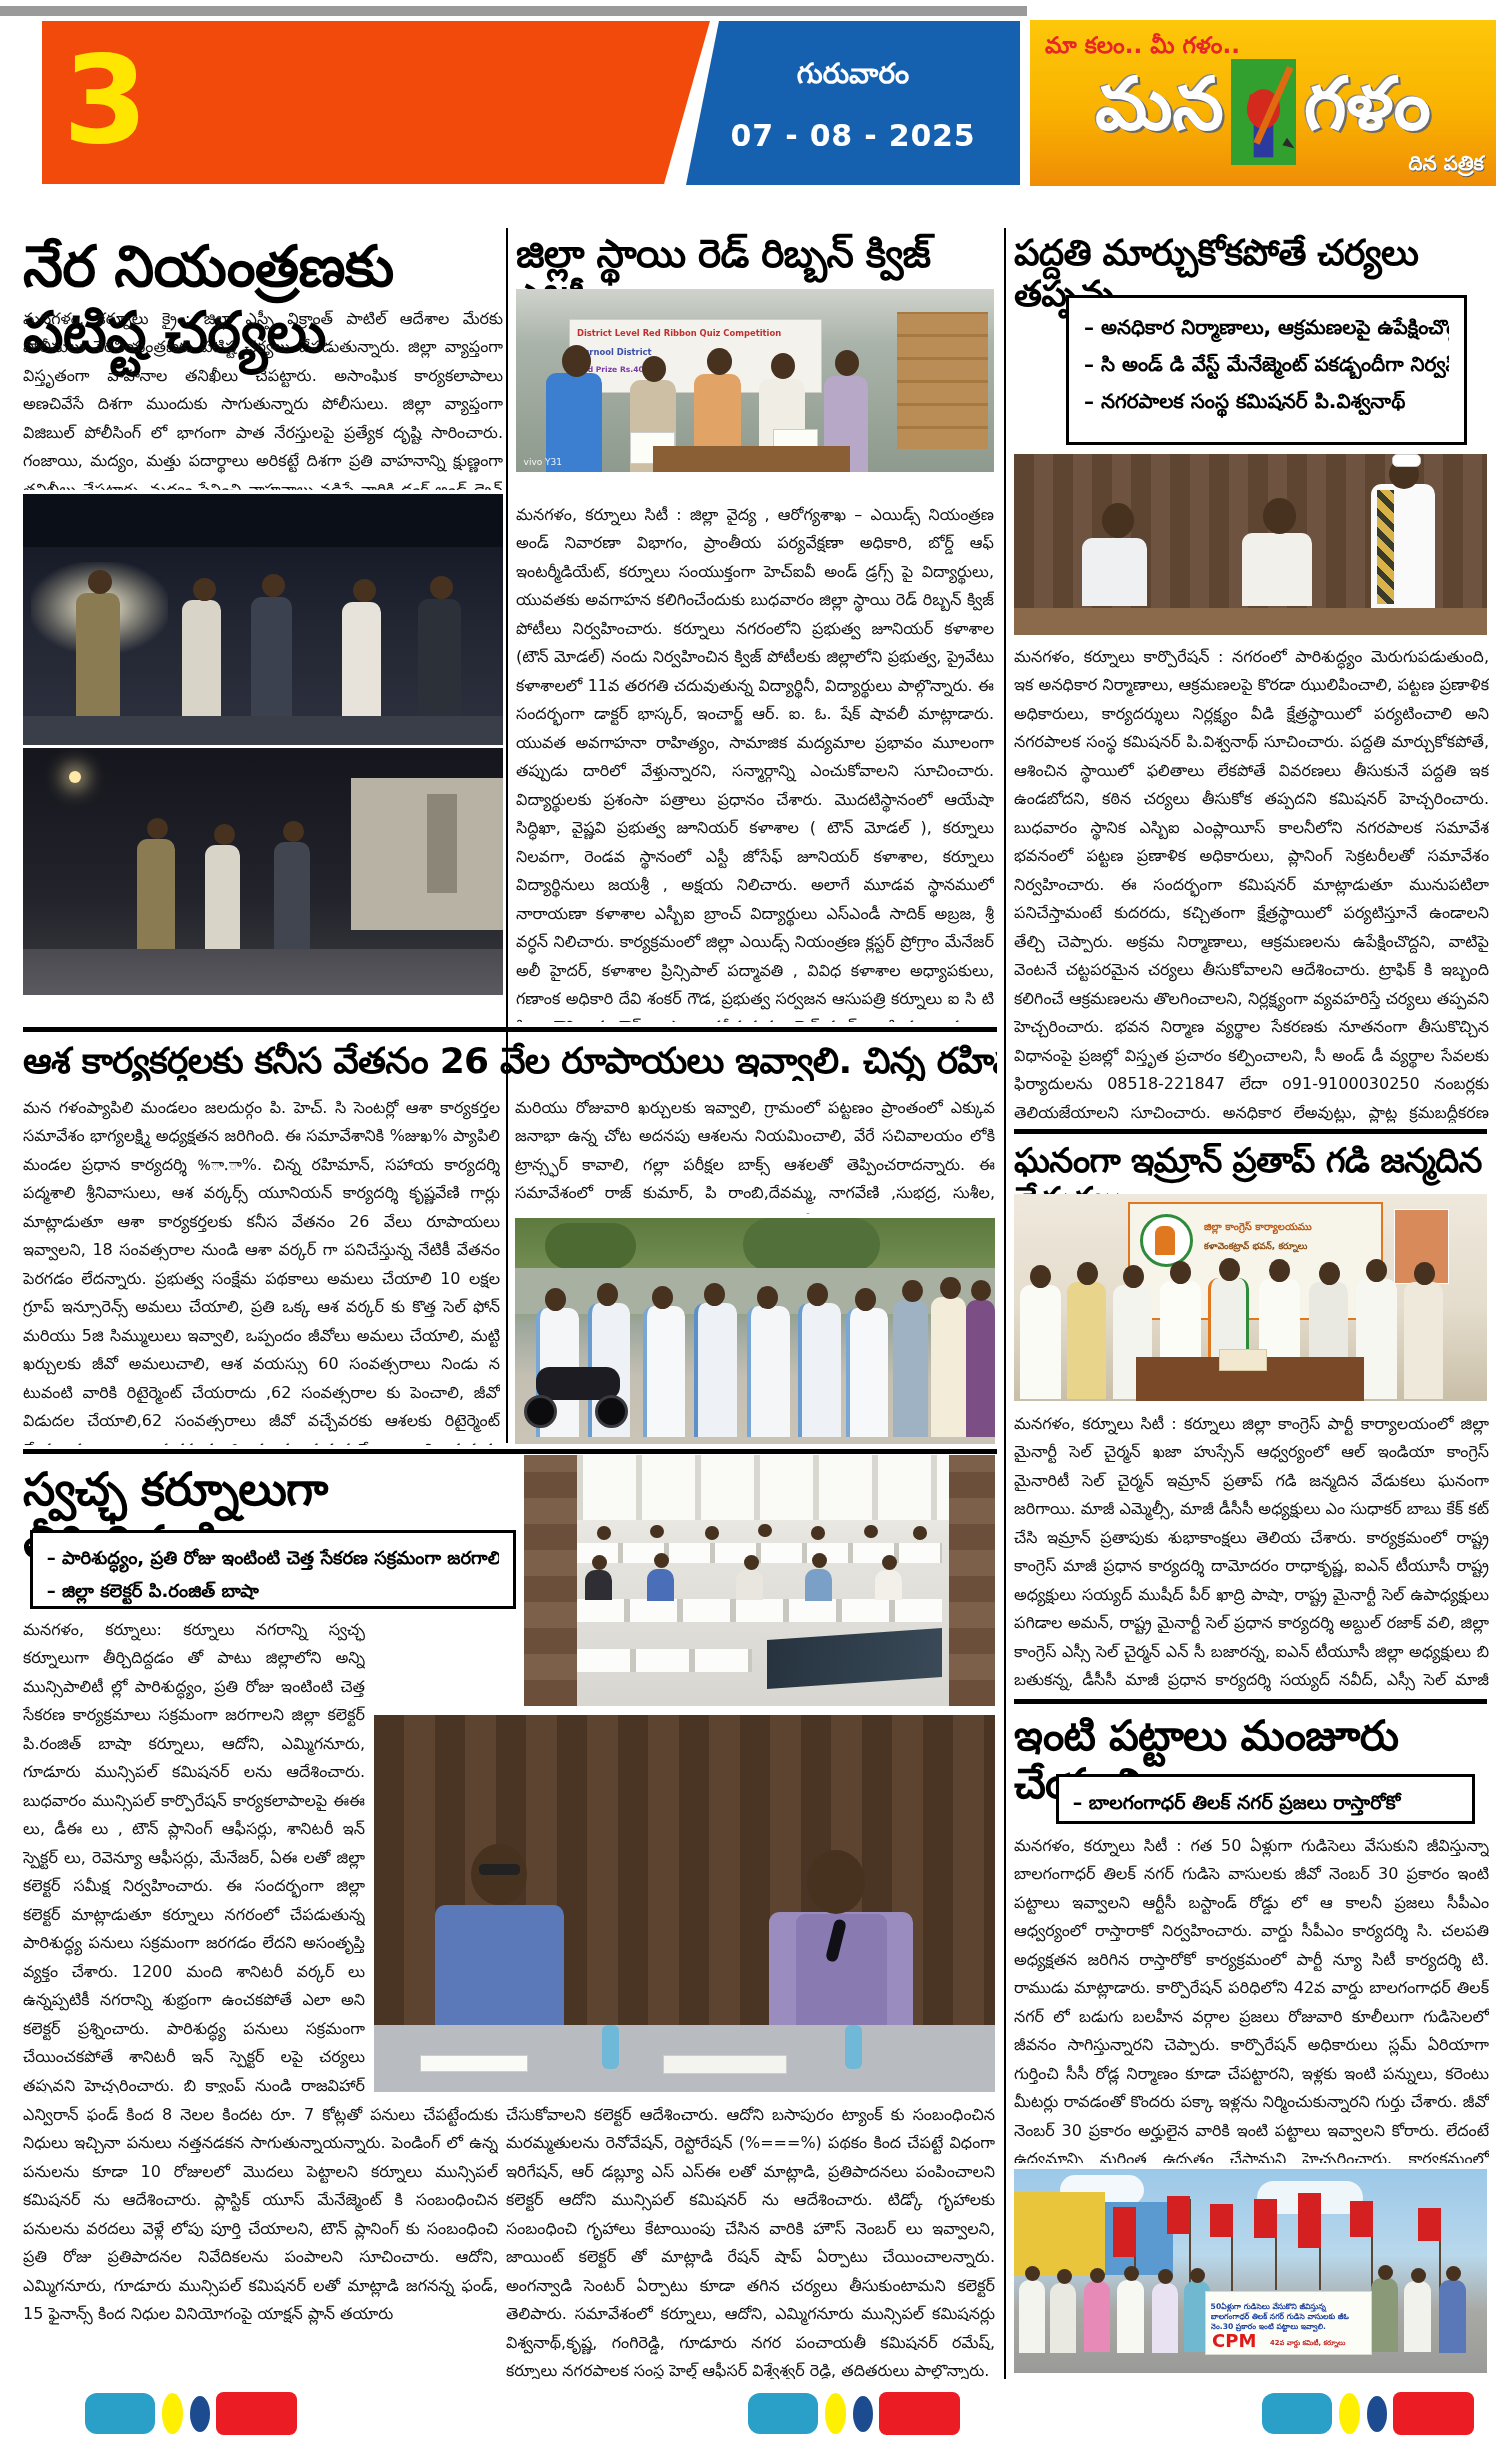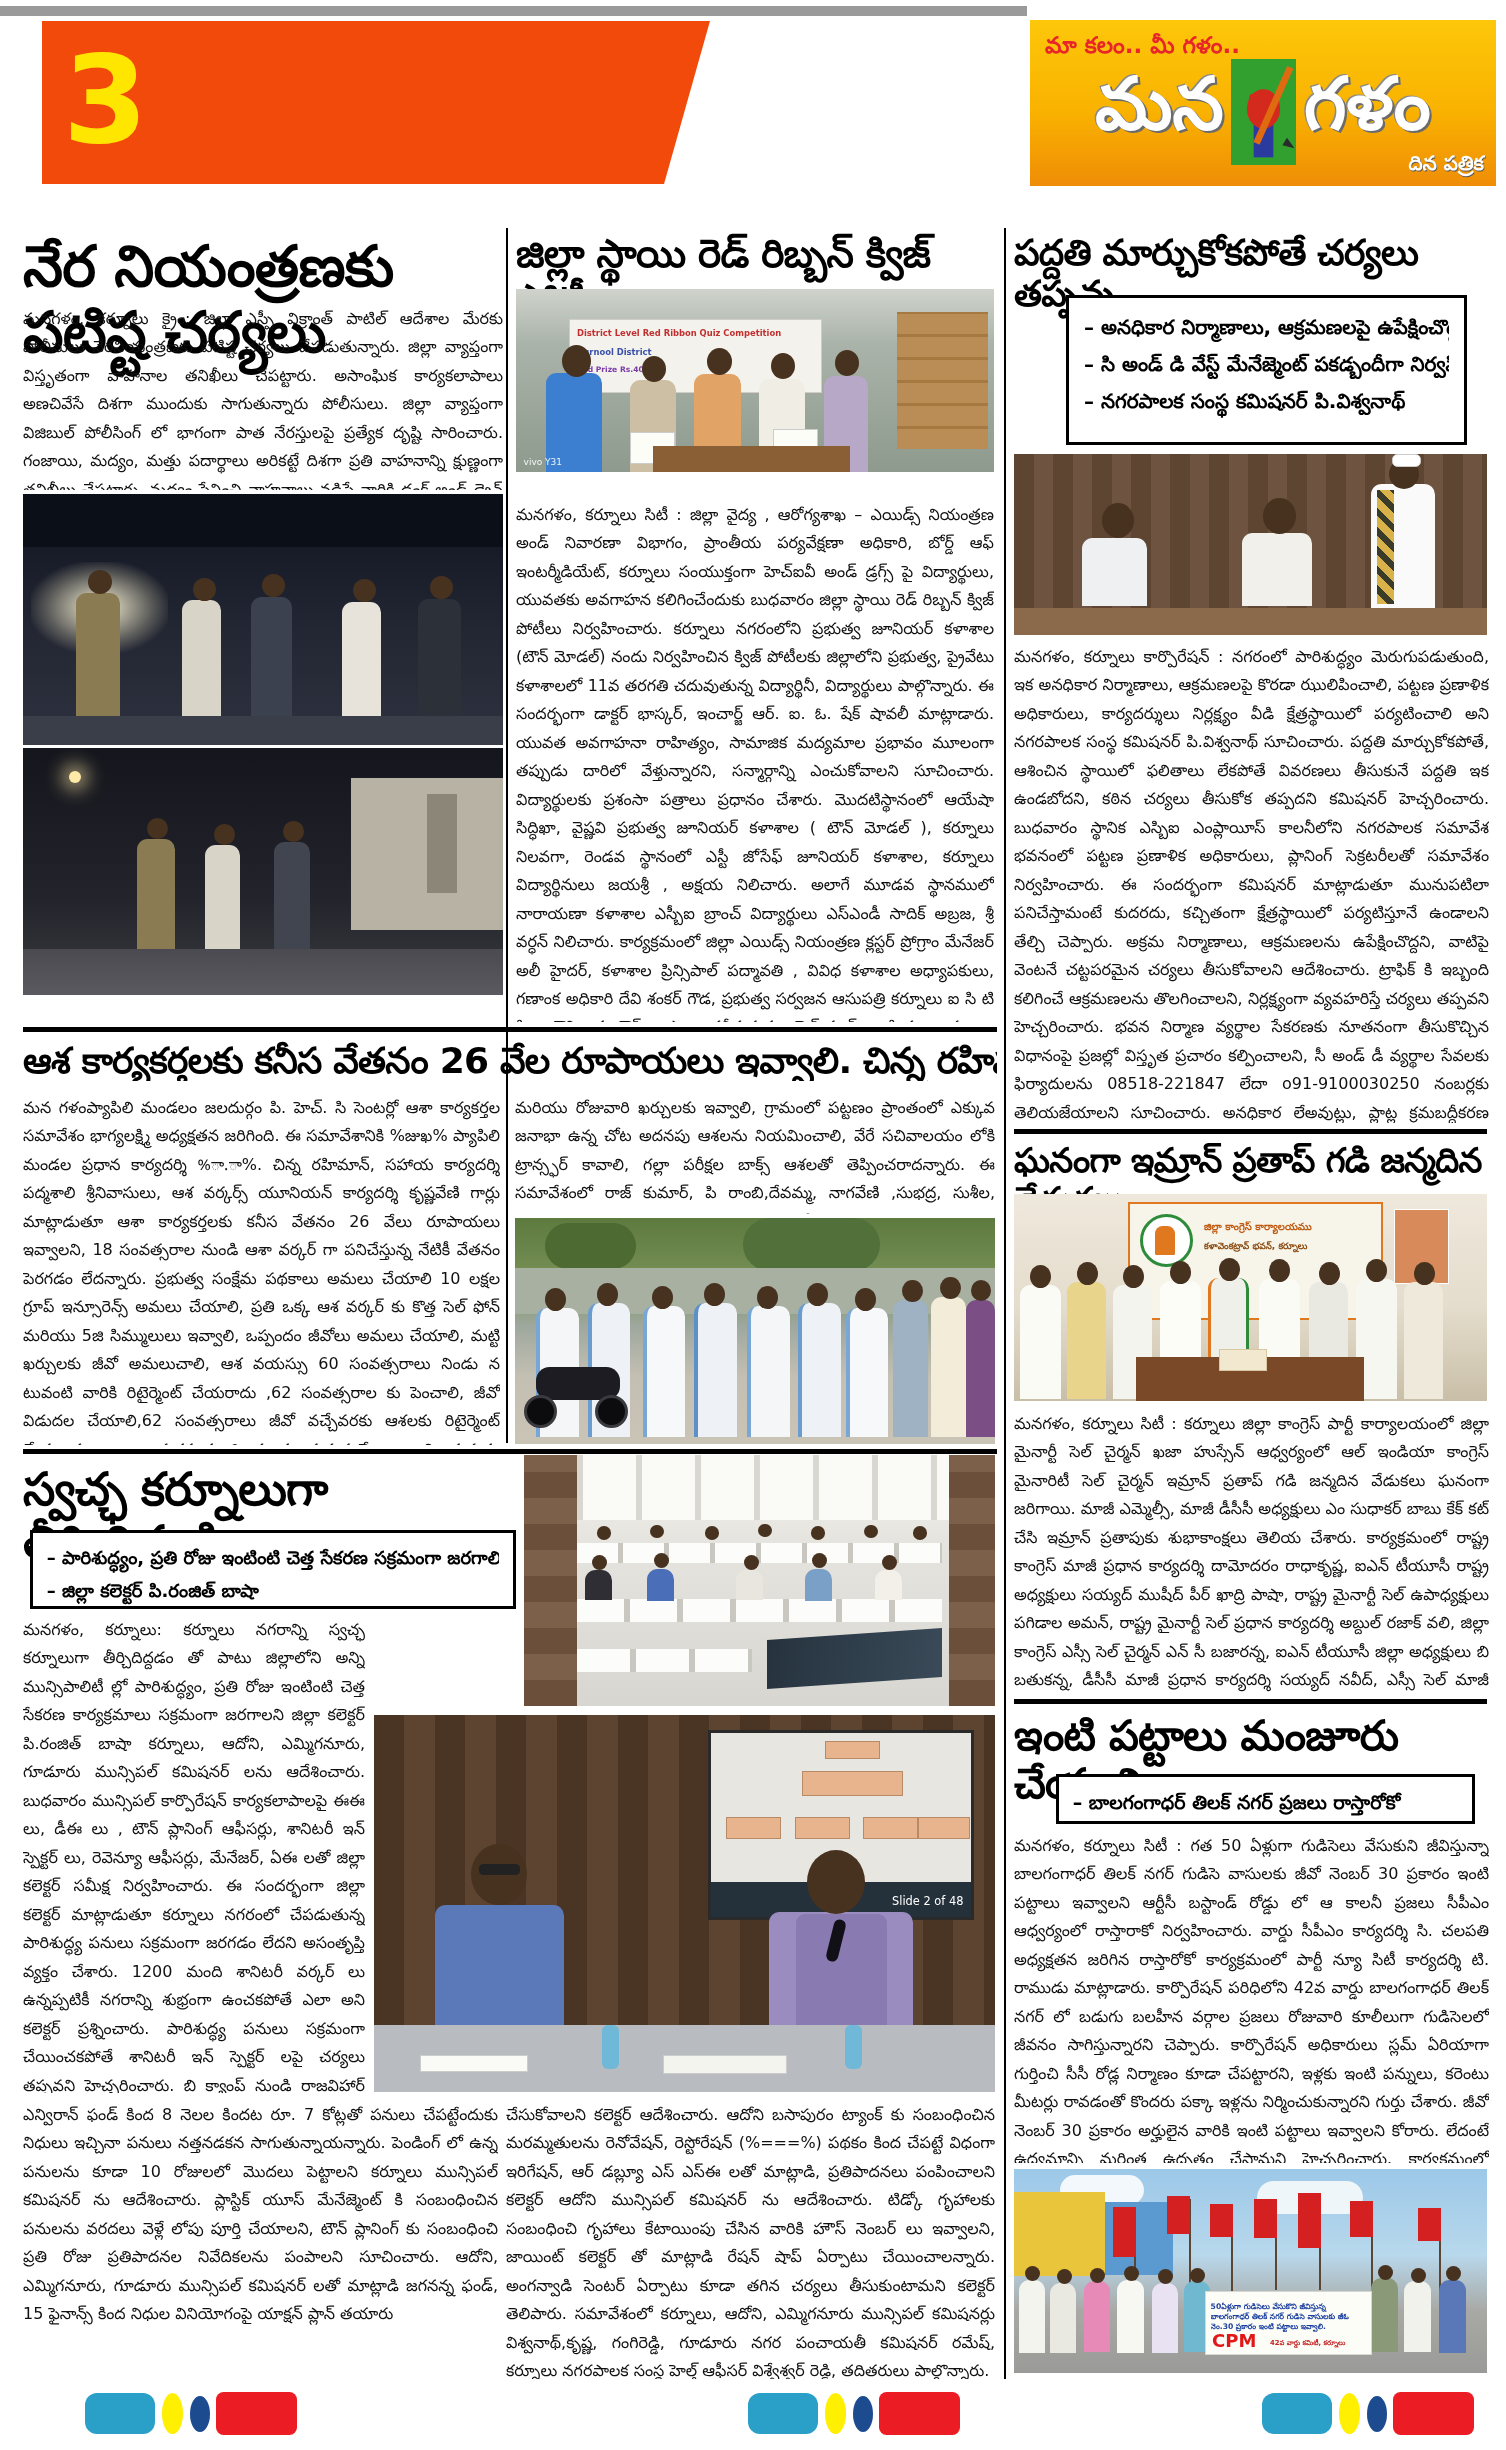--- a/index.html
+++ b/index.html
@@ -27,20 +27,24 @@
 <div id="page">
 
   <div class="abs" style="left:0;top:8;width:1027px;height:10px;background:#9a9a9a;top:6px;"></div>
 
   <div class="abs" style="left:0;top:0;width:1507px;height:190px;">
 
     <div class="abs" style="left:42px;top:21px;width:668px;height:163px;background:#f24a0a;clip-path:polygon(0 0,100% 0,calc(100% - 46px) 100%,0 100%);">
       <div class="abs" style="left:21px;top:6px;font-size:122px;font-weight:bold;color:#ffe600;line-height:1.2;">3</div>
     </div>
 
+    <div class="abs" style="left:686px;top:21px;width:334px;height:164px;background:#1660b0;clip-path:polygon(33px 0,100% 0,100% 100%,0 100%);text-align:center;color:#fff;">
+      <div style="margin-top:36px;font-size:28px;font-weight:bold;">గురువారం</div>
+      <div style="margin-top:21px;font-size:30px;font-weight:bold;letter-spacing:0.8px;">07 - 08 - 2025</div>
+    </div>
 
     <div class="abs" style="left:1030px;top:20px;width:466px;height:166px;background:linear-gradient(180deg,#fdc70a 0%,#f9b200 55%,#ef8d06 100%);">
       <div class="abs" style="left:15px;top:12px;font-size:23px;font-weight:bold;color:#e8262a;">మా కలం.. మీ గళం..</div>
       <div class="abs" style="left:0;top:39px;width:100%;display:flex;align-items:center;justify-content:center;gap:7.6px;">
         <span style="font-size:73px;font-weight:bold;color:#ffffff;text-shadow:2.3px 2.3px 0 #6b6b6b,-1.5px -1.5px 0 #8a8a8a;">మన</span>
         <span style="display:inline-block;width:65px;height:106px;background:#31a02e;position:relative;">
           <svg width="65" height="106" viewBox="0 0 86 140" style="position:absolute;left:0;top:0;">
             <rect x="30" y="78" width="26" height="52" fill="#2b3a9e"></rect>
             <ellipse cx="43" cy="66" rx="22" ry="26" fill="#d42a1e"></ellipse>
             <rect x="24" y="46" width="10" height="26" rx="5" fill="#d42a1e"></rect>
@@ -246,30 +250,20 @@
       <span class="torso" style="left:298px;top:50px;width:27px;height:30px;background:#f2f0e8;"></span>
         <span class="head" style="left:305px;top:35px;width:15px;height:15px;"></span>
       <span class="s" style="left:190px;top:114px;width:175px;height:49px;background:linear-gradient(100deg,#26333f 0%,#3a4a58 100%);transform:skewY(-4deg);"></span>
       <span class="s" style="left:0;top:129px;width:175px;height:23px;background:repeating-linear-gradient(90deg,#fcfcfa 0 53px,#c8c8c0 53px 59px);"></span>
     </span>
   </div>
 
   <div class="body-text" style="left:23px;top:1616px;width:342px;height:477px;">మనగళం, కర్నూలు:  కర్నూలు నగరాన్ని స్వచ్ఛ కర్నూలుగా తీర్చిదిద్దడం తో పాటు జిల్లాలోని అన్ని మున్సిపాలిటీ ల్లో పారిశుద్ధ్యం, ప్రతి రోజు ఇంటింటి చెత్త సేకరణ కార్యక్రమాలు సక్రమంగా జరగాలని జిల్లా కలెక్టర్ పి.రంజిత్ బాషా కర్నూలు, ఆదోని, ఎమ్మిగనూరు, గూడూరు మున్సిపల్ కమిషనర్ లను ఆదేశించారు. బుధవారం మున్సిపల్ కార్పొరేషన్ కార్యకలాపాలపై ఈఈ లు, డీఈ లు , టౌన్ ప్లానింగ్ ఆఫీసర్లు, శానిటరీ ఇన్ స్పెక్టర్ లు, రెవెన్యూ ఆఫీసర్లు, మేనేజర్, ఏఈ లతో జిల్లా కలెక్టర్ సమీక్ష నిర్వహించారు. ఈ సందర్భంగా జిల్లా కలెక్టర్ మాట్లాడుతూ కర్నూలు నగరంలో చేపడుతున్న పారిశుద్ధ్య పనులు సక్రమంగా జరగడం లేదని అసంతృప్తి వ్యక్తం చేశారు. 1200 మంది శానిటరీ వర్కర్ లు ఉన్నప్పటికీ నగరాన్ని శుభ్రంగా ఉంచకపోతే ఎలా అని కలెక్టర్ ప్రశ్నించారు. పారిశుద్ధ్య పనులు సక్రమంగా చేయించకపోతే శానిటరీ ఇన్ స్పెక్టర్ లపై చర్యలు తప్పవని హెచ్చరించారు. బి క్యాంప్ నుండి రాజవిహార్ వరకు రోడ్ శుభ్రంగా లేదని పలు మార్లు చెప్పినప్పటికీ మార్పు రాలేదని, సంబంధిత శానిటరీ ఇన్ స్పెక్టర్ లపై చర్యలు తీసుకోవాలని కలెక్టర్ కర్నూలు మున్సిపల్ కమిషనర్ ను ఆదేశించారు. అదే విధంగా ప్రజారోగ్య అధికారికి షోకాజ్ నోటీసు ఇవ్వాలన్నారు. తాగునీటి సమస్య తలెత్తకుండా చర్యలు తీసుకోవాలని సూచించారు. కర్నూలు నగర సుందరీకరణలో భాగంగా బి క్యాంప్ నుండి బస్ స్టాండ్ వరకు ఉన్న డివైడర్ లకు ఆకర్షణీయంగా పెయింటింగ్ వేయించాలని కలెక్టర్ కర్నూలు మున్సిపల్ కమిషనర్ ను ఆదేశించారు.</div>
 
   <div class="photo" style="left:374px;top:1715px;width:621px;height:377px;background:repeating-linear-gradient(90deg,#4a3423 0 30px,#5c4430 30px 61px);">
-    <span class="s" style="left:334px;top:15px;width:266px;height:190px;background:#e8e6e0;border:3px solid #2a2a2a;box-sizing:border-box;">
-      <span class="s" style="left:114px;top:7.6px;width:53px;height:16.7px;background:#e8b48e;border:0.8px solid #b88a66;"></span>
-      <span class="s" style="left:91px;top:38px;width:99px;height:23px;background:#e8b48e;border:0.8px solid #b88a66;"></span>
-      <span class="s" style="left:15px;top:84px;width:53px;height:20px;background:#e8b48e;border:0.8px solid #b88a66;"></span>
-      <span class="s" style="left:84px;top:84px;width:53px;height:20px;background:#e8b48e;border:0.8px solid #b88a66;"></span>
-      <span class="s" style="left:152px;top:84px;width:53px;height:20px;background:#e8b48e;border:0.8px solid #b88a66;"></span>
-      <span class="s" style="left:207px;top:84px;width:50px;height:20px;background:#e8b48e;border:0.8px solid #b88a66;"></span>
-      <span class="s" style="left:0;bottom:0;width:100%;height:35px;background:#24303a;"></span>
-      <span class="s" style="right:7.6px;bottom:9px;font-size:11.4px;color:#ffffff;">Slide 2 of 48</span>
-    </span>
     <span class="s" style="left:0;top:0;width:100%;height:100%;">
       <span class="torso" style="left:61px;top:190px;width:129px;height:122px;background:#5b79b8;"></span>
       <span class="head" style="left:97px;top:129px;width:56px;height:61px;"></span>
       <span class="s" style="left:105px;top:149px;width:41px;height:10.6px;background:#222;border-radius:4.6px;"></span>
       <span class="torso" style="left:395px;top:197px;width:144px;height:114px;background:#9b8cc0;"></span>
       <span class="s" style="left:422px;top:199px;width:91px;height:112px;background:#8a7ab2;border-radius:9px 9px 0 0;"></span>
       <span class="head" style="left:433px;top:135px;width:58px;height:64px;"></span>
       <span class="s" style="left:456px;top:204px;width:12px;height:43px;background:#101016;border-radius:6px;transform:rotate(14deg);"></span>
     </span>
     <span class="s" style="left:0;bottom:0;width:100%;height:67px;background:#b8bcc0;"></span>

